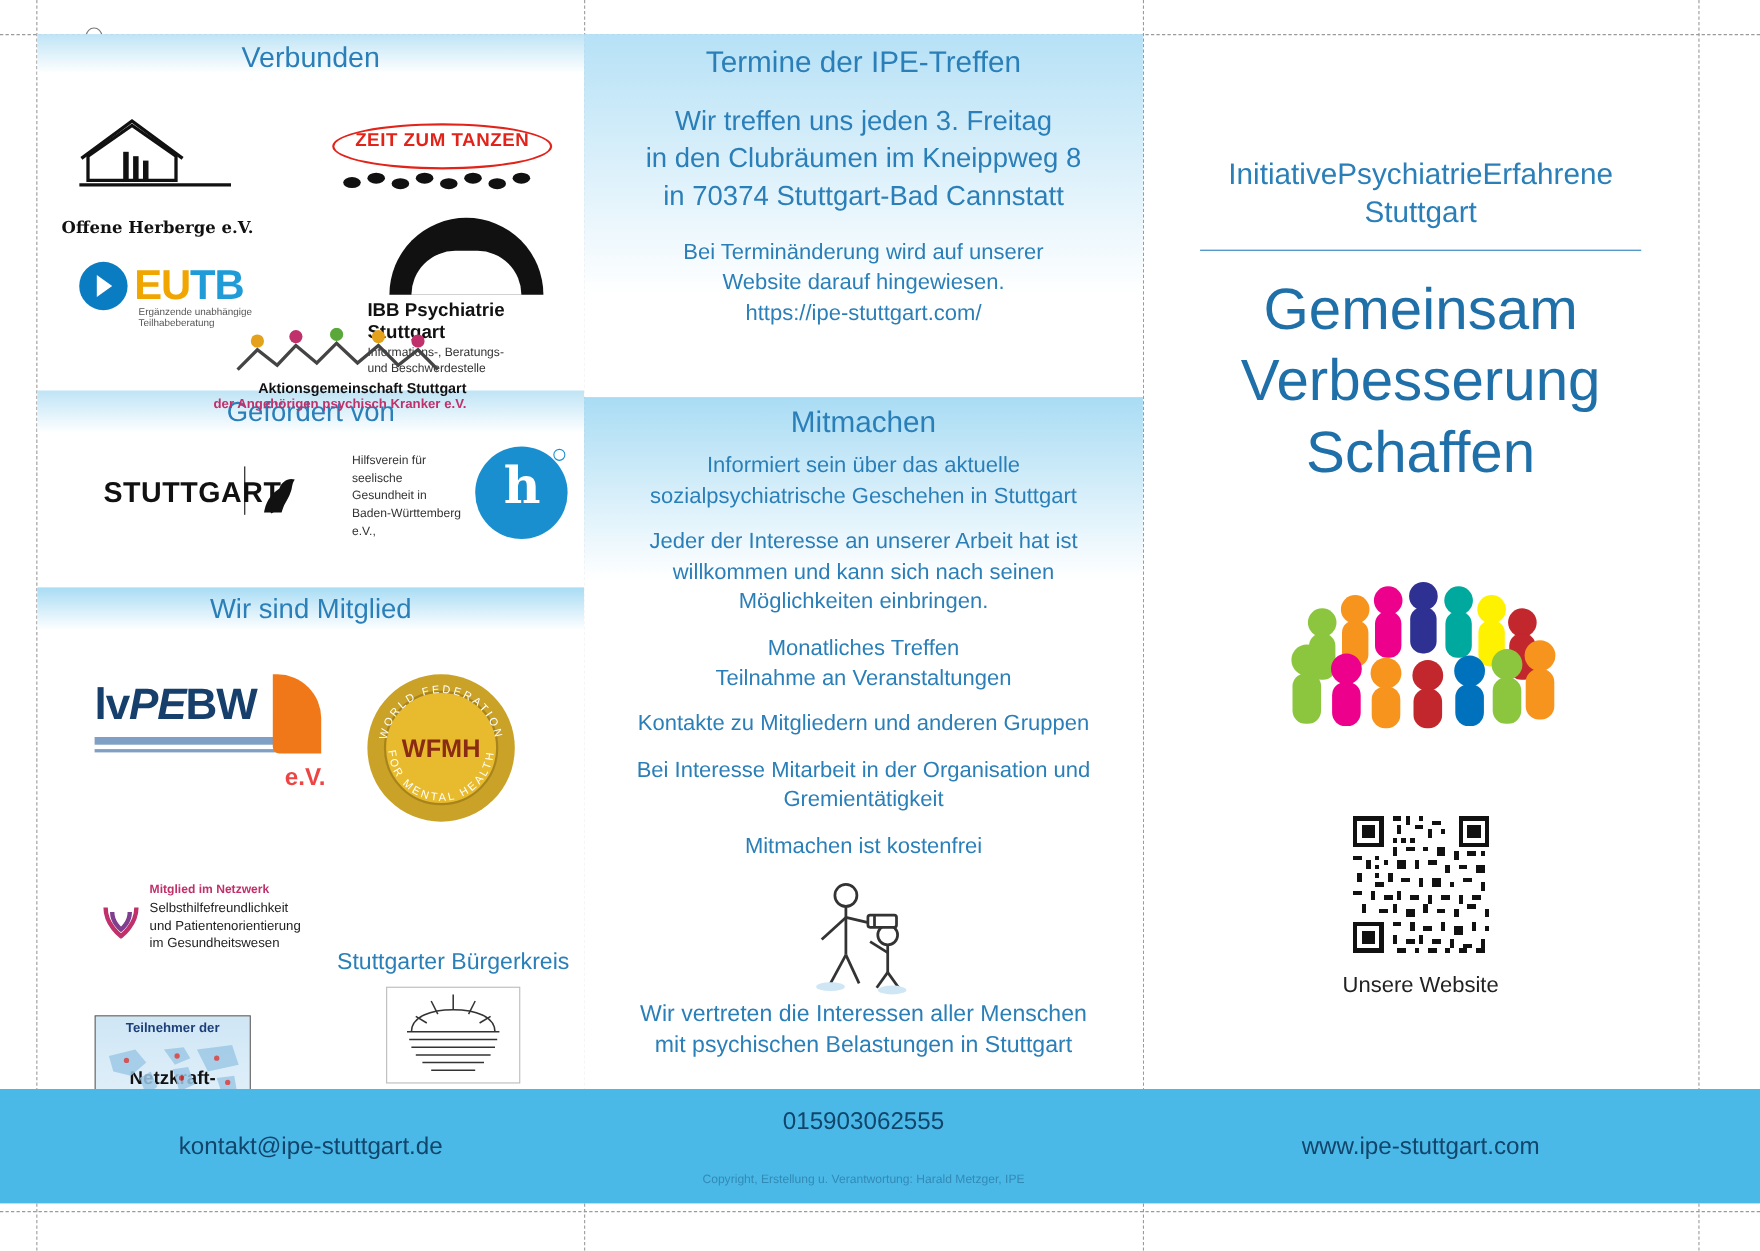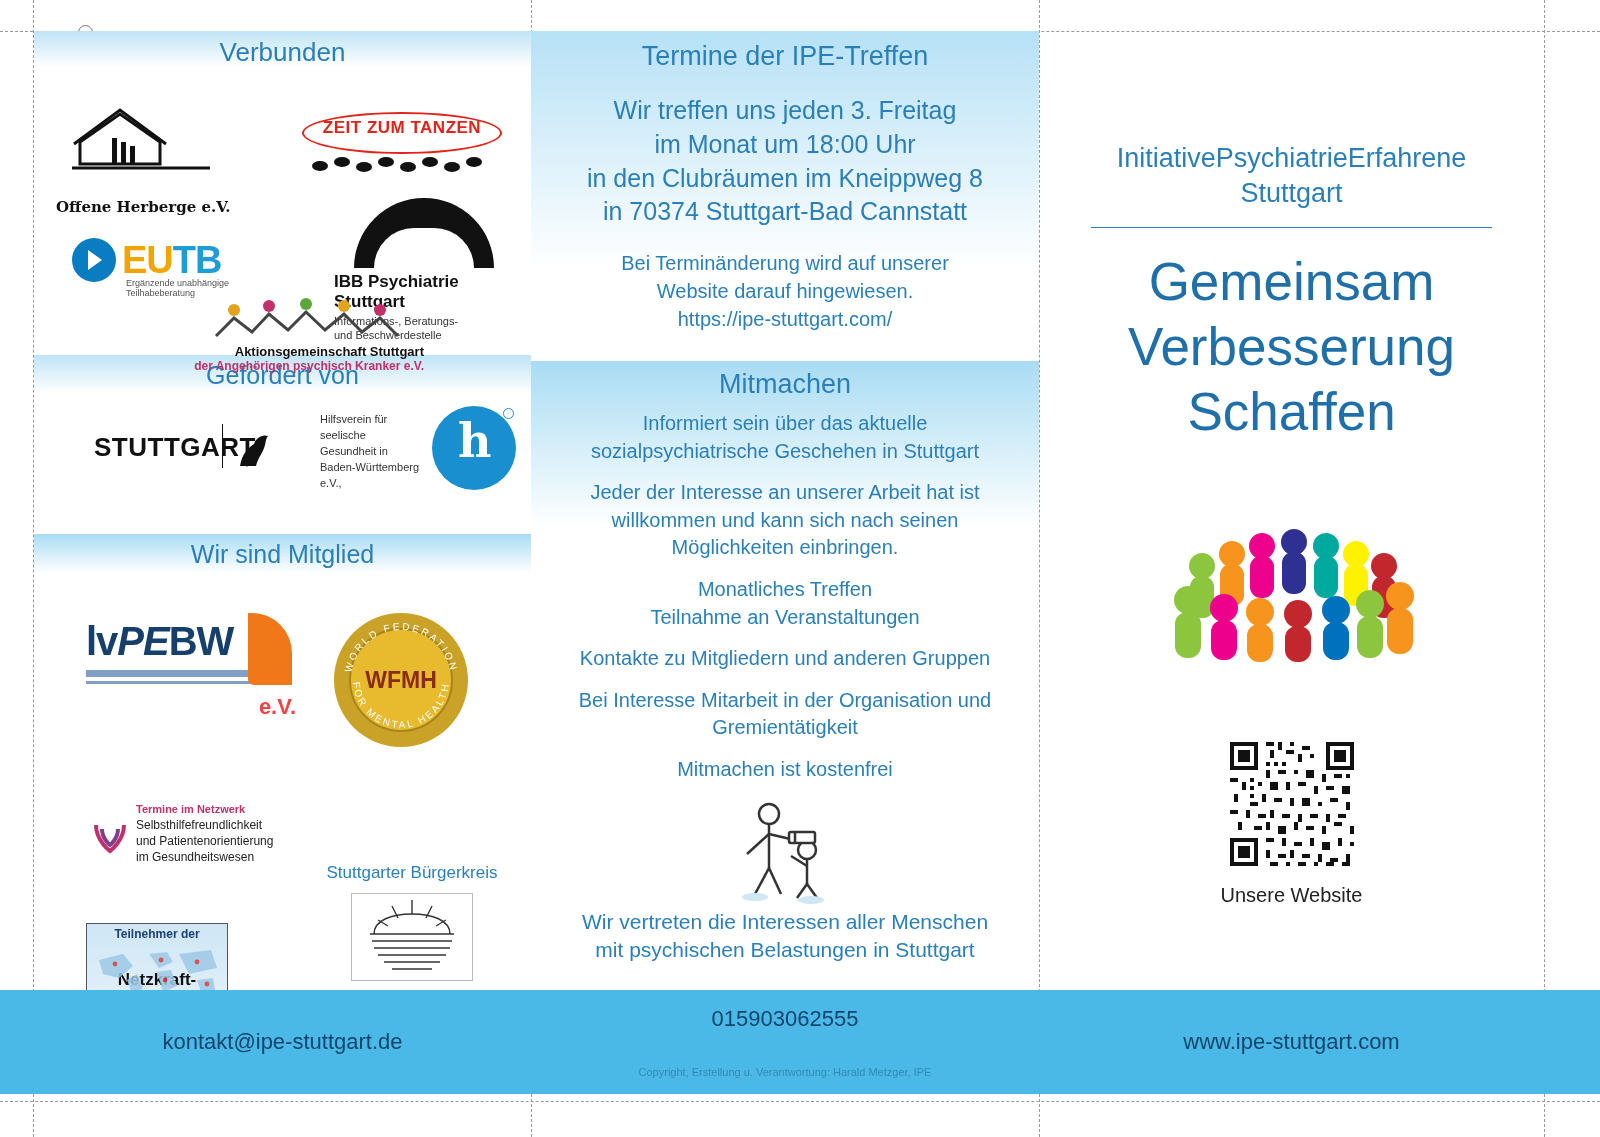--- a/index.html
+++ b/index.html
@@ -247,21 +247,21 @@
     text-align: center;
   }
   .nk-top { font-size: 12px; color: #1c3f7a; font-weight: 700; padding-top: 3px; }
   .nk-name { font-size: 17px; color: #111; font-weight: 700; line-height: 1.05; margin-top: 30px; }
   .nk-map {
     position: absolute; left: 6px; top: 20px; width: 128px; height: 56px;
     opacity: .85;
   }
 
   .buergerkreis { position: absolute; left: 268px; top: 290px; width: 220px; text-align: center; }
-  .bk-title { font-size: 17px; color: #2a7fb8; }
+  .bk-title { font-size: 21px; color: #2a7fb8; }
   .bk-emblem {
     width: 120px; height: 86px; margin: 10px auto 6px;
     border: 1px solid #bbb; position: relative; background: #fff;
   }
   .bk-sub { font-size: 17px; color: #2a7fb8; line-height: 1.25; }
 
   
   .mid-top {
     background: linear-gradient(to bottom, #b6e1f6 0%, #ffffff 72%);
     text-align: center;
@@ -443,21 +443,21 @@
             </text>
           </svg>
           <div class="wfmh-inner">WFMH</div>
         </div>
 
         <div class="selbsthilfe">
           <svg class="selb-mark" viewBox="0 0 36 36">
             <path d="M4 6 C4 22 18 32 18 32 C18 32 32 22 32 6" fill="none" stroke="#c0306a" stroke-width="4"></path>
             <path d="M10 10 C10 20 18 26 18 26 C18 26 26 20 26 10" fill="none" stroke="#7e3f8f" stroke-width="4"></path>
           </svg>
-          <div class="selb-head">Termine im Netzwerk</div>
+          <div class="selb-head">Mitglied im Netzwerk</div>
           <div class="selb-body">Selbsthilfefreundlichkeit<br>und Patientenorientierung<br>im Gesundheitswesen</div>
         </div>
 
         <div class="netzkraft">
           <svg class="nk-map" viewBox="0 0 128 56">
             <g fill="#9ec9e6">
               <path d="M6 16 L30 10 L40 22 L26 34 L10 30 Z"></path>
               <path d="M34 36 L44 30 L50 44 L40 52 Z"></path>
               <path d="M56 10 L74 8 L80 18 L66 24 Z"></path>
               <path d="M64 28 L78 26 L84 42 L70 48 Z"></path>
@@ -503,21 +503,20 @@
           </div>
         </div>
       </div>
     </div>
 
     <div class="panel panel-mid">
       <div class="mid-top">
         <div class="mid-title">Termine der IPE-Treffen</div>
         <div class="mid-meet">
           <div>Wir treffen uns jeden 3. Freitag</div>
-          <div>im Monat um 18:00 Uhr</div>
           <div>in den Clubräumen im Kneippweg 8</div>
           <div>in 70374 Stuttgart-Bad Cannstatt</div>
         </div>
         <div class="mid-note">
           <div>Bei Terminänderung wird auf unserer</div>
           <div>Website darauf hingewiesen.</div>
           <div>https://ipe-stuttgart.com/</div>
         </div>
       </div>
 

